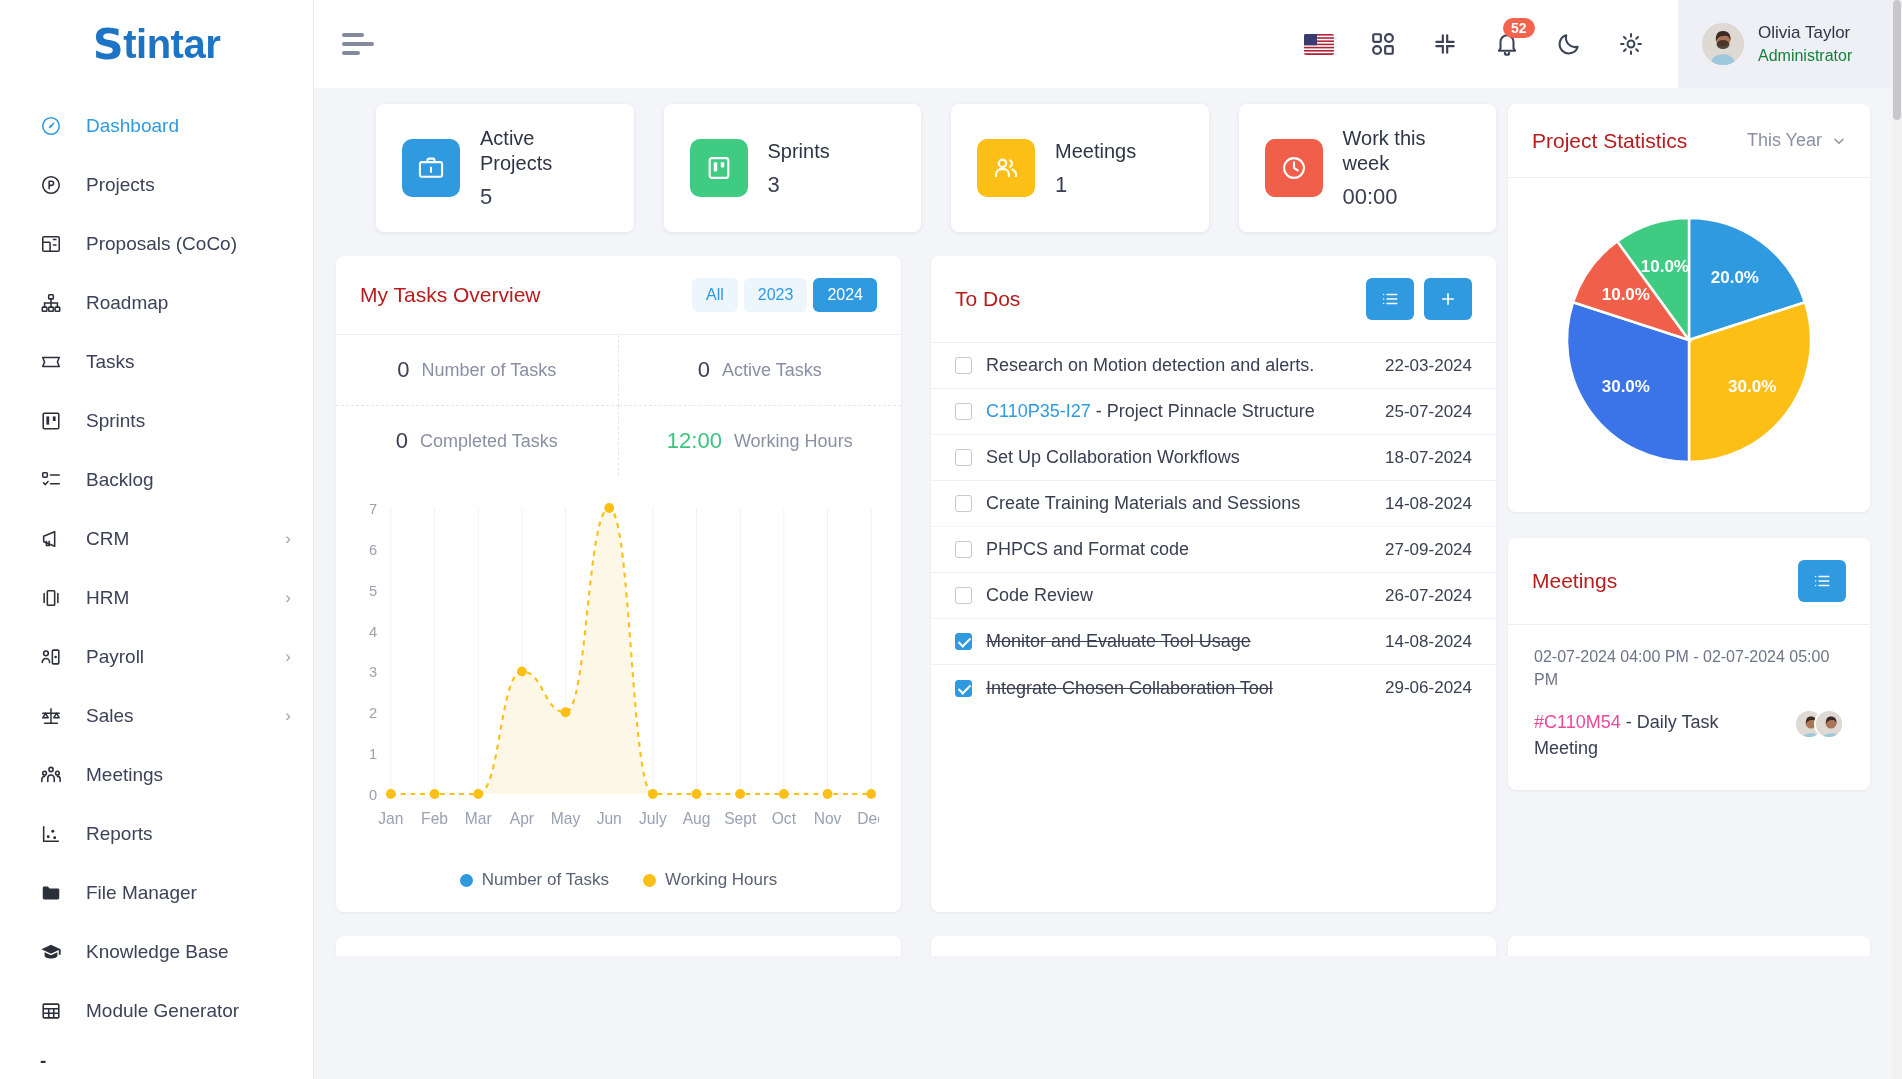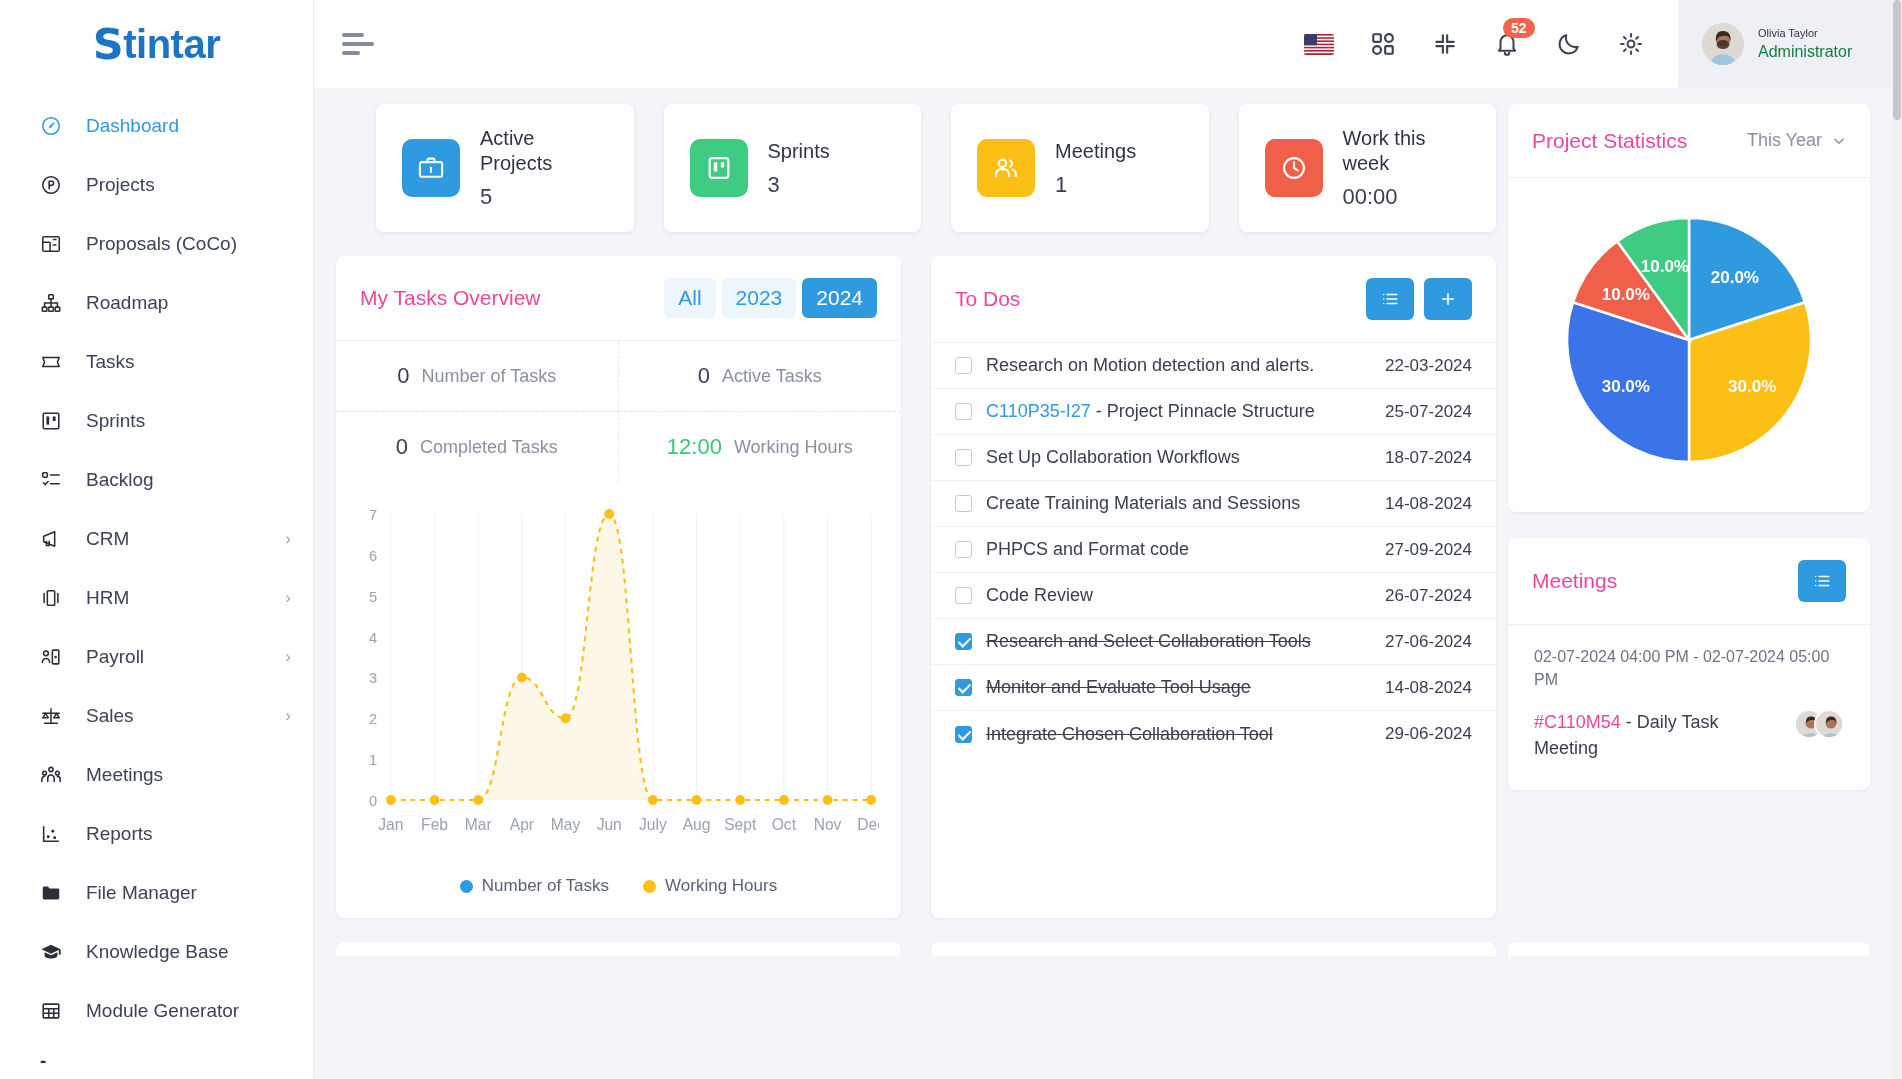--- a/index.html
+++ b/index.html
@@ -56,21 +56,21 @@
     position: absolute; top: -13px; left: 9px;
     background: #f4634b; color: #fff; font-size: 14px; font-weight: 700;
     border-radius: 11px; padding: 2px 8px; line-height: 16px; min-width: 30px; text-align: center;
   }
   .profile {
     display: flex; align-items: center; gap: 14px;
     background: #eef0f6; height: 88px; padding: 0 30px 0 24px; cursor: pointer;
     min-width: 214px;
   }
   .avatar { width: 42px; height: 42px; border-radius: 50%; overflow: hidden; flex: 0 0 42px; background: #d7dbe4; }
-  .pf-name { font-size: 11px; color: #2f3545; font-weight: 400; line-height: 1.35; }
+  .pf-name { font-size: 17px; color: #2f3545; font-weight: 400; line-height: 1.35; }
   .pf-role { font-size: 16px; color: #15803d; line-height: 1.35; }
   .scrollbar { width: 10px; background: #f1f1f1; height: 1079px; flex: 0 0 10px; position: relative; }
   .scrollthumb { position: absolute; top: 0; left: 1px; width: 8px; height: 120px; background: #c6c8cd; border-radius: 4px; }
 
   .content { flex: 1; overflow: hidden; padding: 16px 0 0 0; background: #f4f5f9; }
   .grid { display: flex; gap: 0; padding: 0 22px; }
   .col-left { flex: 1 1 auto; min-width: 0; padding-right: 12px;}
   .col-right { flex: 0 0 362px; }
 
   .card { background: #fff; border-radius: 8px; box-shadow: 0 1px 3px rgba(30,40,70,.07); }
@@ -78,26 +78,26 @@
   
   .stats { display: flex; gap: 30px; margin-bottom: 24px; padding-left: 40px; }
   .stat { background: #fff; border-radius: 8px; box-shadow: 0 1px 4px rgba(30,40,70,.08);
           display: flex; align-items: center; gap: 20px; padding: 22px 26px; flex: 1 1 0; min-width: 0; }
   .stat-ico { width: 58px; height: 58px; border-radius: 10px; display: flex; align-items: center; justify-content: center; flex: 0 0 58px; color: #fff; }
   .stat-title { font-size: 20px; color: #2f3545; line-height: 1.25; }
   .stat-val { font-size: 22px; color: #3a4052; margin-top: 8px; }
 
   
   .panel-head { display: flex; align-items: center; padding: 22px 24px; border-bottom: 1px solid #edeff3; min-height: 74px; }
-  .panel-title { font-size: 21px; color: #ec4899; font-weight: 400; }
+  .panel-title { font-size: 21px; color: #b91c1c; font-weight: 400; }
   .panel-actions { margin-left: auto; display: flex; gap: 10px; }
   .sq-btn { width: 48px; height: 42px; border-radius: 6px; background: #2f9ae0; color: #fff;
             display: flex; align-items: center; justify-content: center; cursor: pointer; border: none; }
   .seg { margin-left: auto; display: flex; gap: 6px; }
-  .seg-btn { font-size: 21px; border-radius: 6px; padding: 8px 14px; cursor: pointer; background: #edf5fd; color: #2f9ae0; border: none; }
+  .seg-btn { font-size: 16px; border-radius: 6px; padding: 8px 14px; cursor: pointer; background: #edf5fd; color: #2f9ae0; border: none; }
   .seg-btn.active { background: #2f9ae0; color: #fff; }
 
   
   .to-grid { display: flex; flex-wrap: wrap; }
   .to-cell { width: 50%; padding: 22px 10px; display: flex; align-items: center; justify-content: center; gap: 12px;
              border-bottom: 1px dashed #e4e7ee; }
   .to-cell:nth-child(odd) { border-right: 1px dashed #e4e7ee; }
   .to-cell:nth-child(3), .to-cell:nth-child(4) { border-bottom: none; }
   .to-num { font-size: 22px; color: #3a4052; }
   .to-num.green { color: #3ac47d; }
@@ -602,25 +602,20 @@
                     <span class="todo-text">PHPCS and Format code</span>
                     <span class="todo-date">27-09-2024</span>
                   </div>
                   <div class="todo-row">
                     <span class="cbox"></span>
                     <span class="todo-text">Code Review</span>
                     <span class="todo-date">26-07-2024</span>
                   </div>
                   <div class="todo-row">
                     <span class="cbox checked"></span>
-                    <span class="todo-text done">Research and Select Collaboration Tools</span>
-                    <span class="todo-date">27-06-2024</span>
-                  </div>
-                  <div class="todo-row">
-                    <span class="cbox checked"></span>
                     <span class="todo-text done">Monitor and Evaluate Tool Usage</span>
                     <span class="todo-date">14-08-2024</span>
                   </div>
                   <div class="todo-row">
                     <span class="cbox checked"></span>
                     <span class="todo-text done">Integrate Chosen Collaboration Tool</span>
                     <span class="todo-date">29-06-2024</span>
                   </div>
                 </div>
             </div>

